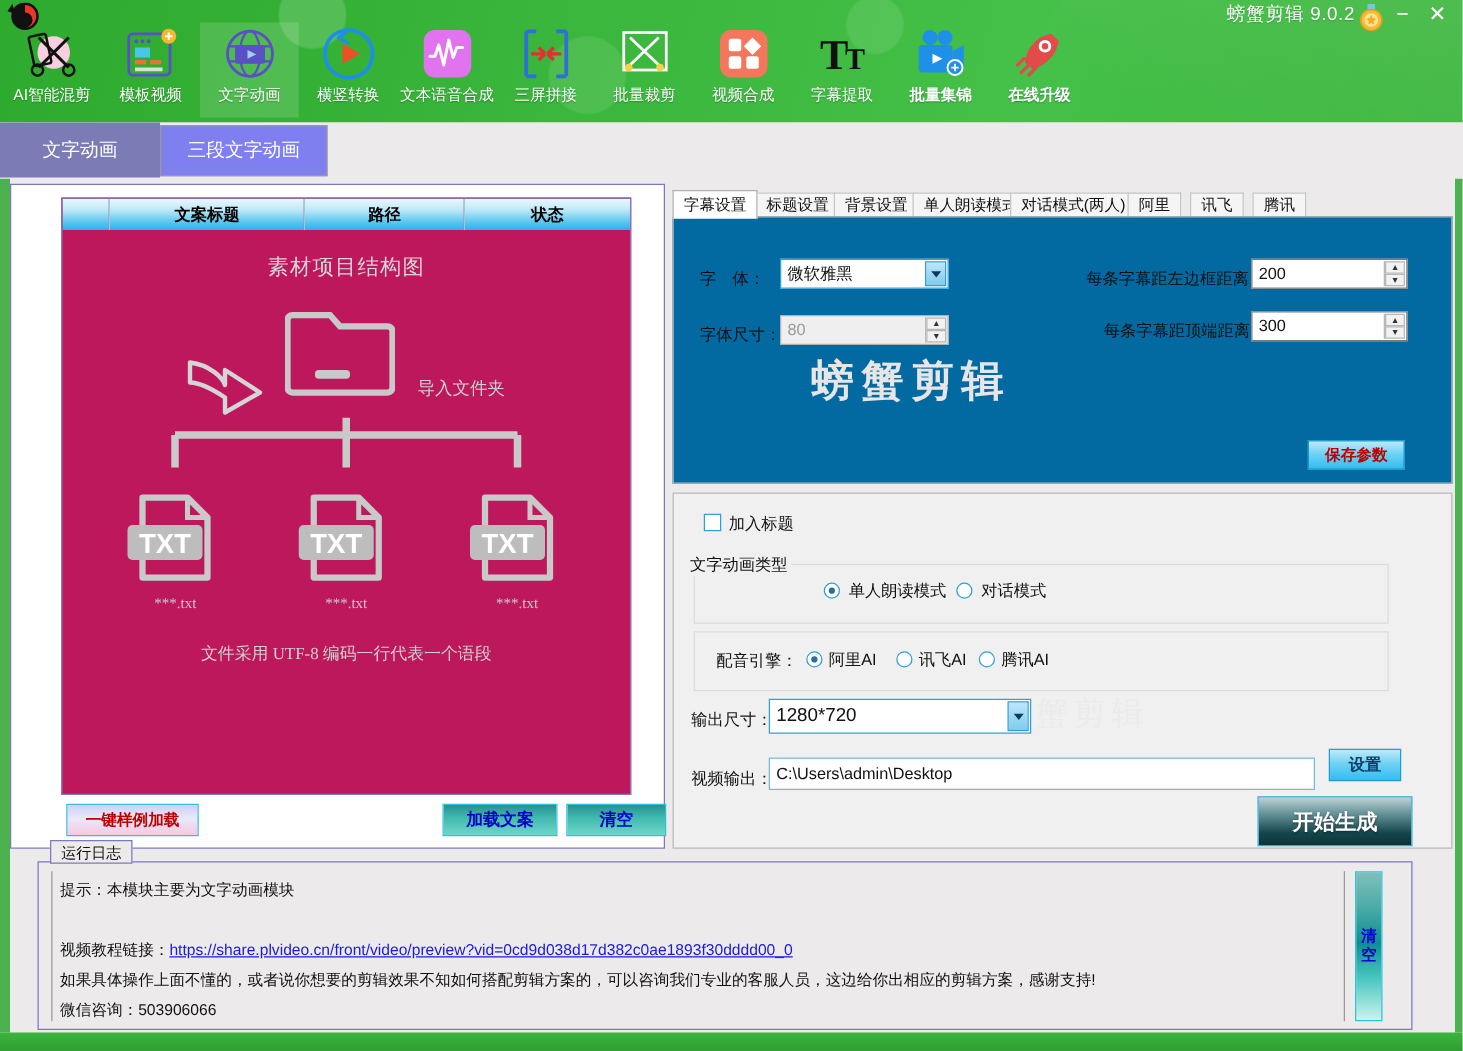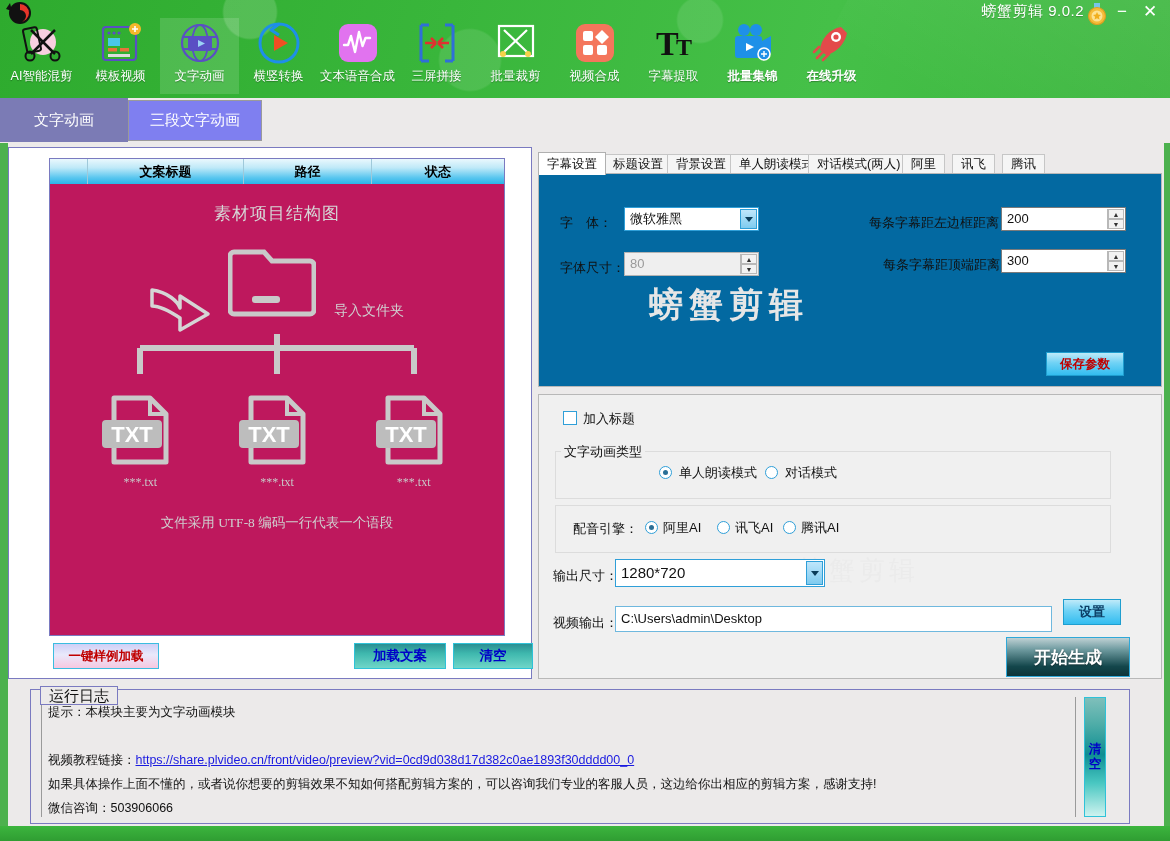--- a/index.html
+++ b/index.html
@@ -197,22 +197,22 @@
     border:1px solid #2fa8d8;color:#fff;font-weight:bold;font-size:17px;
     display:flex;align-items:center;justify-content:center;cursor:pointer;box-sizing:border-box;
     text-shadow:0 1px 2px rgba(0,0,0,.5);
   }
 
   
   .logwrap{position:absolute;left:30px;top:672px;width:1100px;height:152px;}
   .logtabstrip{position:absolute;left:0;top:0;width:1100px;height:18px;}
   .logtab{
     position:absolute;left:10px;top:0;height:19px;padding:0 8px;
-    border:1px solid #7a7ac0;background:#eceaea;color:#111;font-size:15px;
-    line-height:18px;box-sizing:border-box;cursor:pointer;z-index:2;margin-top:14px;
+    border:1px solid #7a7ac0;background:#eceaea;color:#111;font-size:12px;
+    line-height:18px;box-sizing:border-box;cursor:pointer;z-index:2;
   }
   .logbox{
     position:absolute;left:0;top:17px;width:1100px;height:135px;
     border:1px solid #7a7ac0;background:#eceaea;box-sizing:border-box;
   }
   .logtext{
     position:absolute;left:10px;top:7px;width:1035px;height:120px;
     border:1px solid #9a9a9a;border-top:none;border-bottom:none;background:#eceaea;
     box-sizing:border-box;padding:6px 6px 0 6px;overflow:hidden;
   }
@@ -538,21 +538,21 @@
 
   <div class="btn-save">保存参数</div>
 
   <div class="rpanel2">
     <div class="wm2">螃蟹剪辑</div>
 
     <div class="chk" style="left:24px;top:16px;"></div>
     <div class="rlabel" style="left:44px;top:15px;">加入标题</div>
 
     <div class="group" style="left:16px;top:56px;width:556px;height:48px;"></div>
-    <div class="glabel" style="left:22px;top:48px;text-align:right;">文字动画类型</div>
+    <div class="glabel" style="left:10px;top:48px;text-align:right;">文字动画类型</div>
     <div class="radio on" style="left:120px;top:71px;"></div>
     <div class="rlabel" style="left:140px;top:69px;">单人朗读模式</div>
     <div class="radio" style="left:226px;top:71px;"></div>
     <div class="rlabel" style="left:246px;top:69px;">对话模式</div>
 
     <div class="group" style="left:16px;top:110px;width:556px;height:48px;"></div>
     <div class="rlabel" style="left:34px;top:125px;">配音引擎：</div>
     <div class="radio on" style="left:106px;top:126px;"></div>
     <div class="rlabel" style="left:124px;top:124px;">阿里AI</div>
     <div class="radio" style="left:178px;top:126px;"></div>

